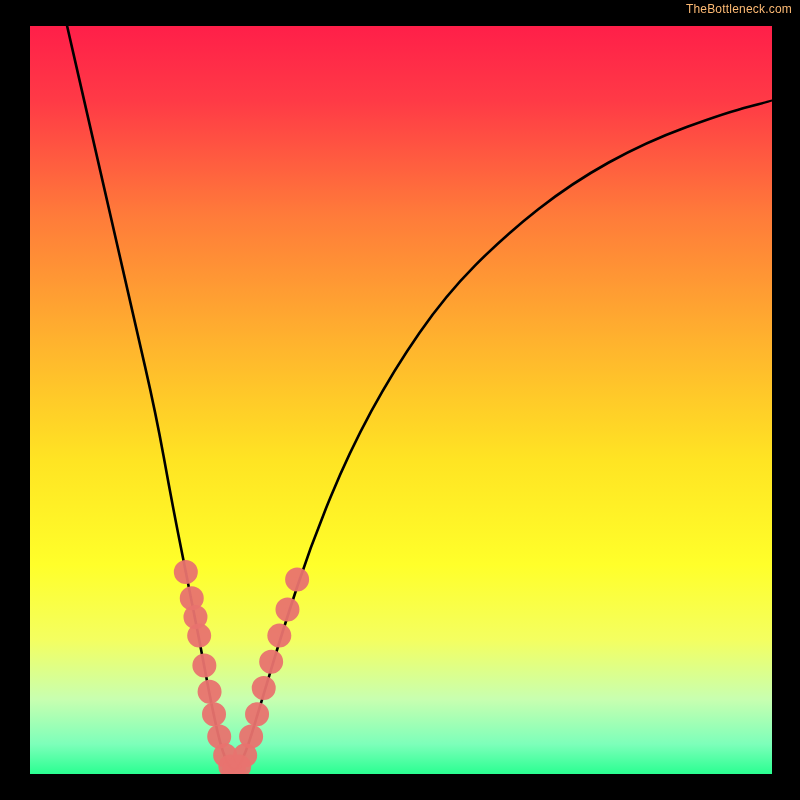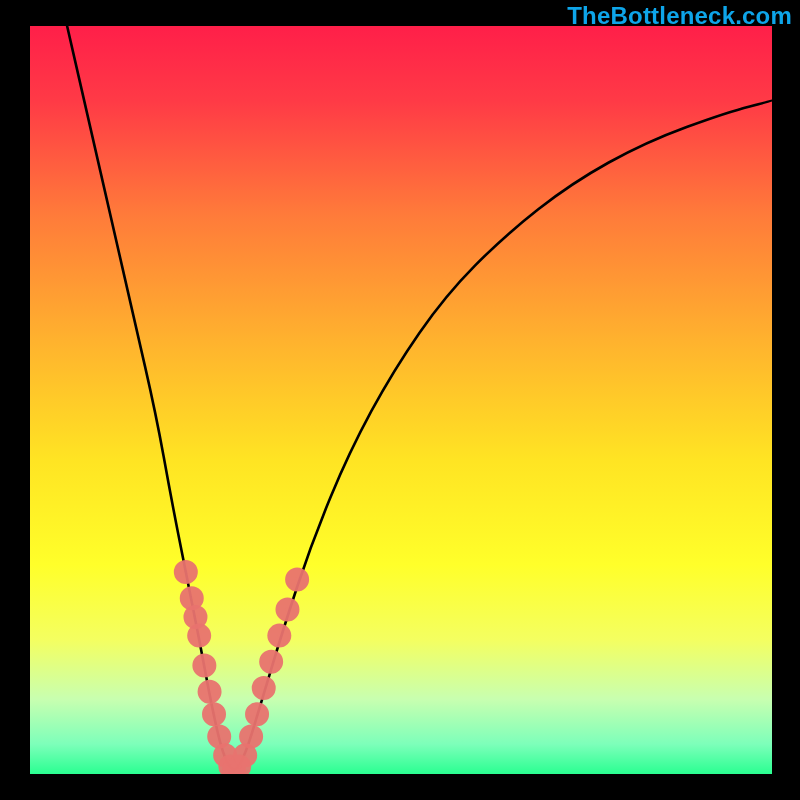--- a/index.html
+++ b/index.html
@@ -20,23 +20,23 @@
     background: #000;
   }
   .plot {
     position: absolute;
     box-sizing: border-box;
   }
   .watermark {
     position: absolute;
     top: 2px;
     right: 8px;
-    font-size: 24px;
-    color: #0ea5e9;
-    font-weight: 700;
+    font-size: 12px;
+    color: #fdba74;
+    font-weight: 400;
     letter-spacing: 0.2px;
     user-select: none;
   }
   svg { display: block; }
 </style>
 </head>
 <body>
 
 <div class="frame">
 

